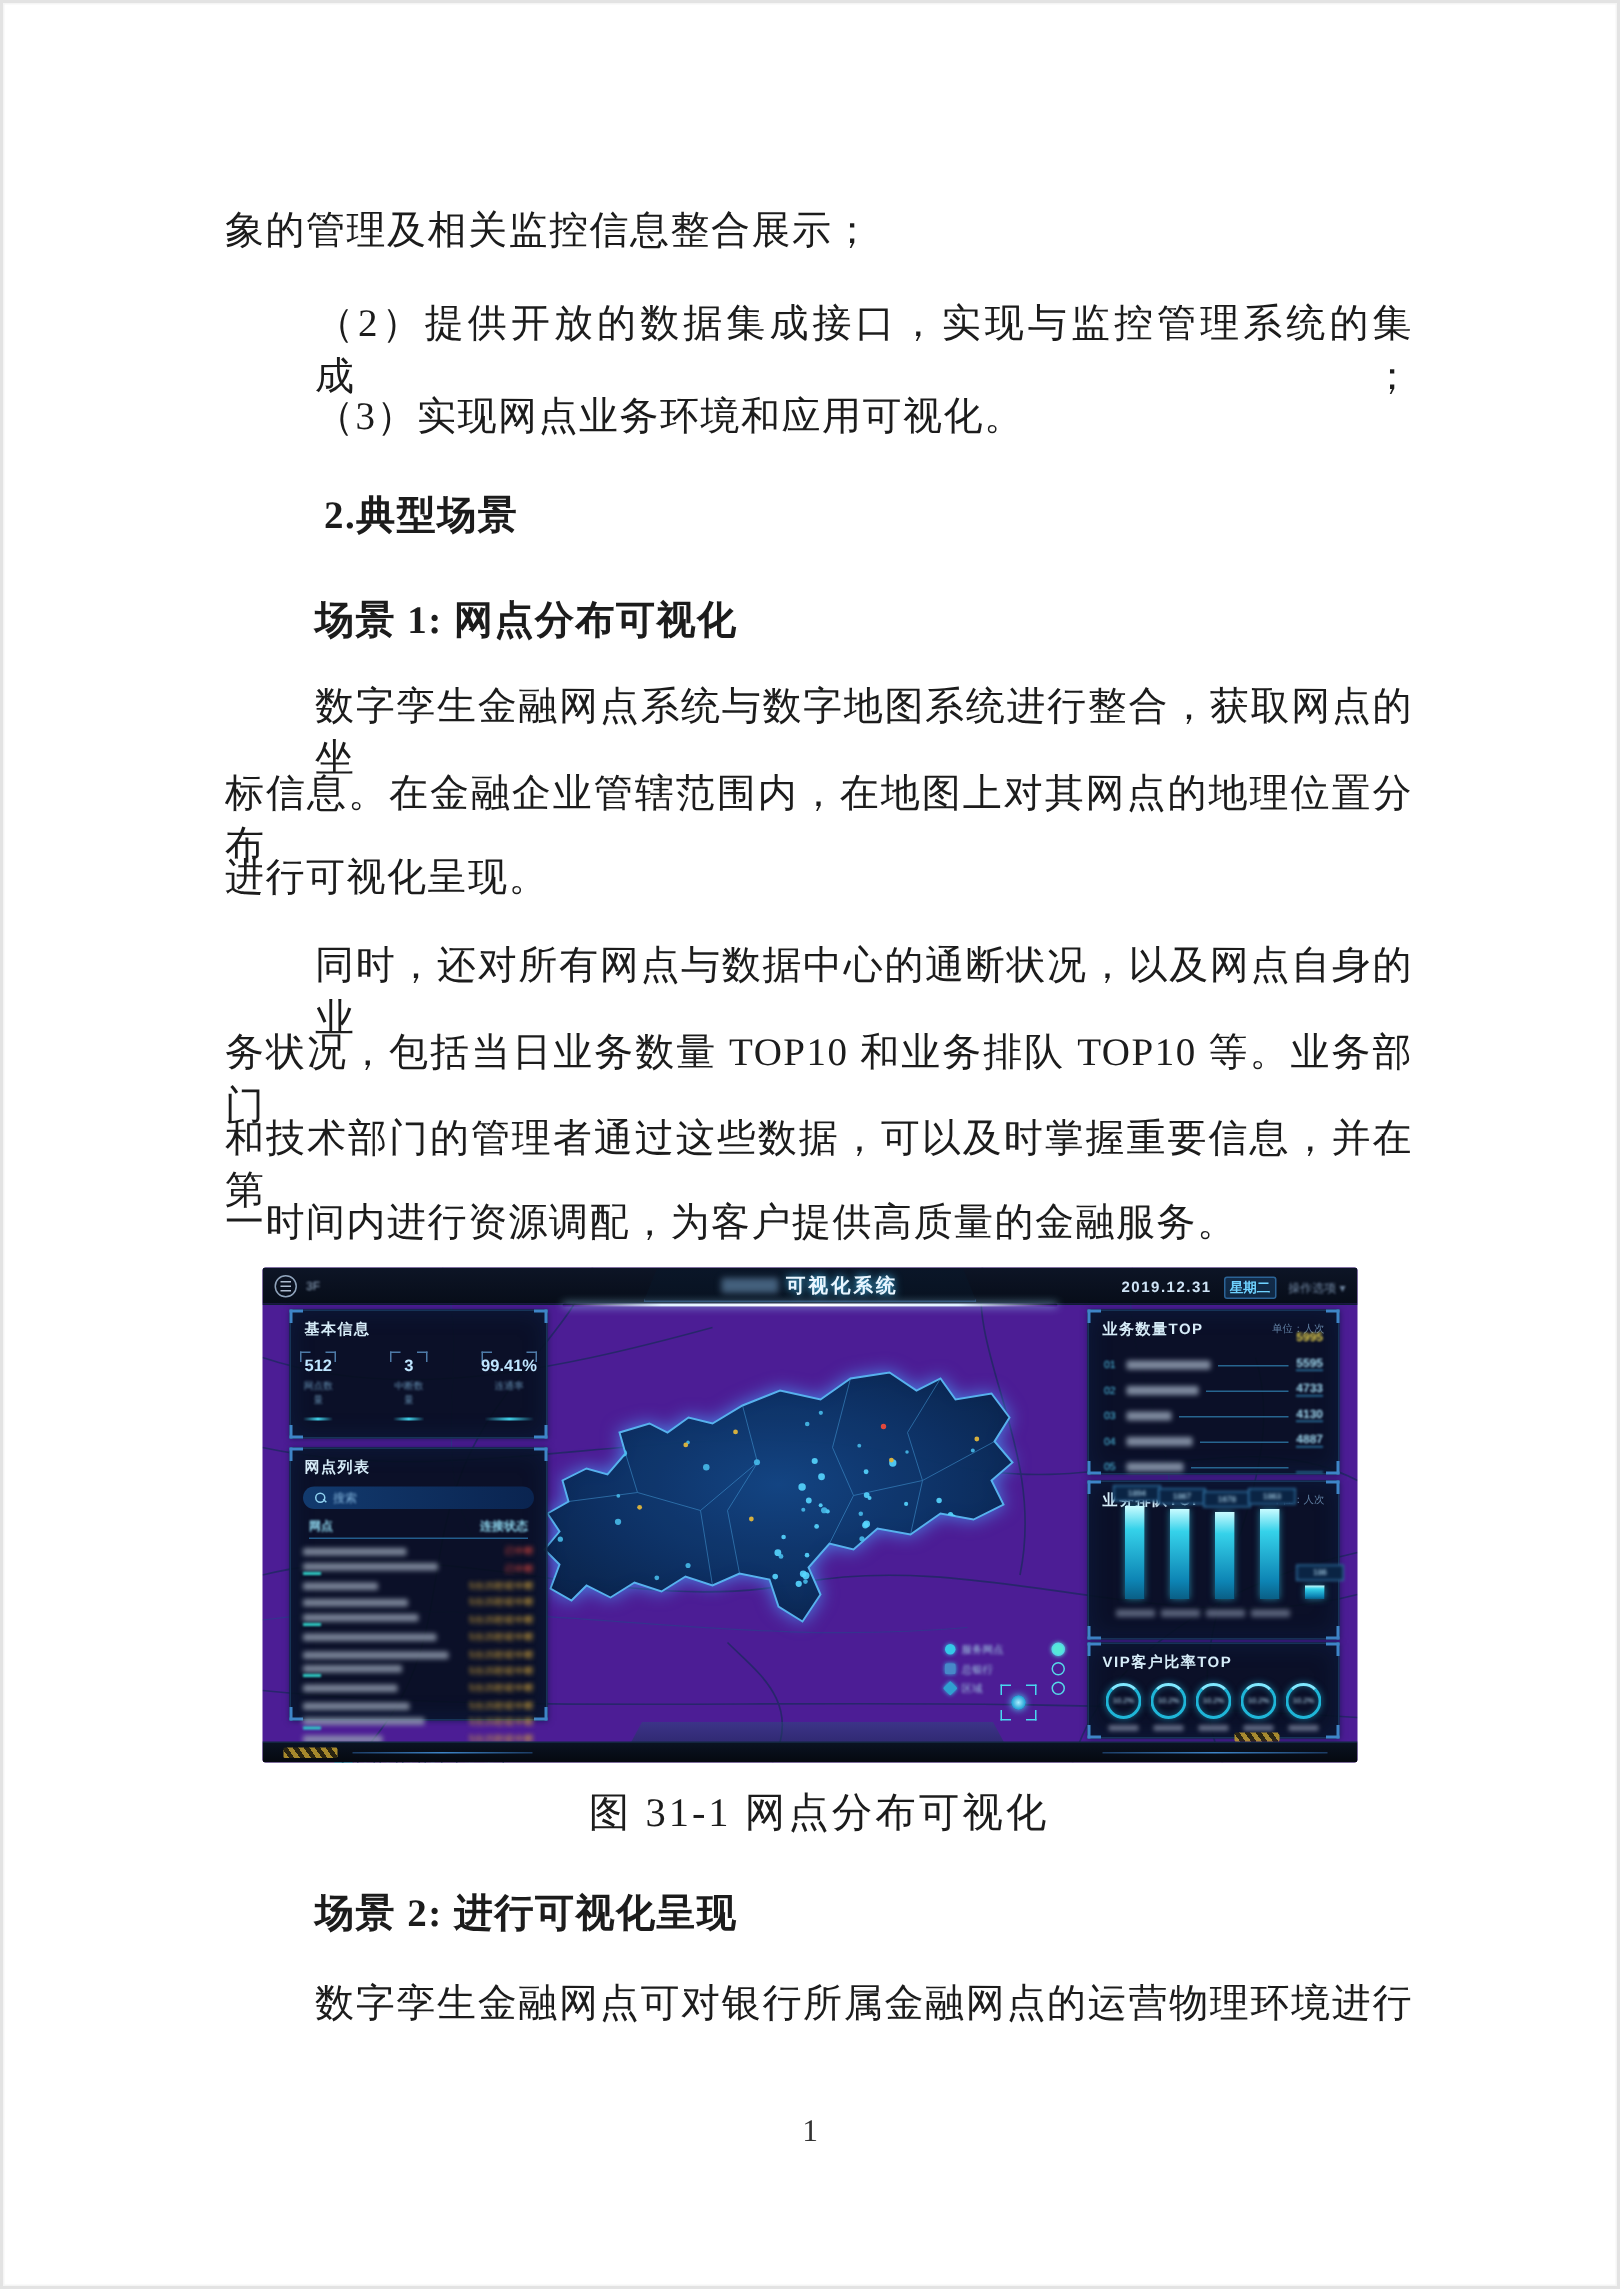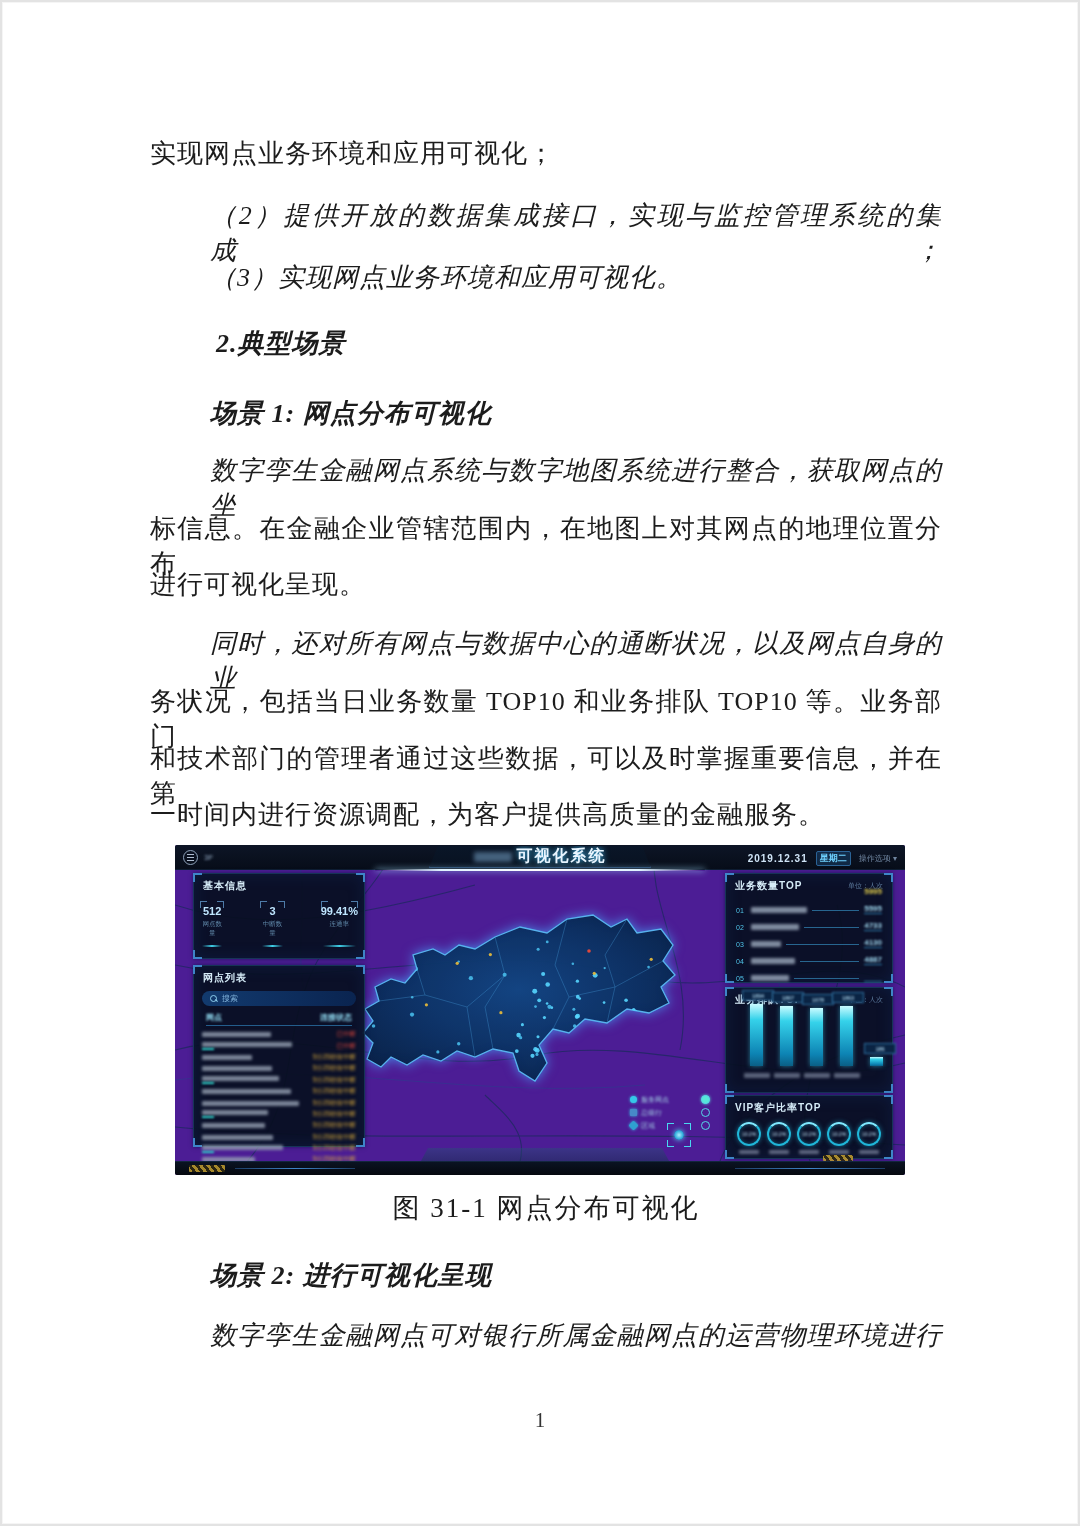--- a/index.html
+++ b/index.html
@@ -5,21 +5,21 @@
   html,body{margin:0;padding:0;}
   body{width:1080px;height:1526px;position:relative;background:#f2f2f2;
        font-family:"Liberation Serif","DejaVu Serif",serif;}
   .sheet{position:absolute;inset:0;background:#ffffff;
          box-shadow:inset 0 0 0 2px #e3e3e3, inset 0 0 0 3px #f5f5f5;}
 
   
   .tline{position:absolute;left:150px;width:792px;font-size:26px;color:#1c1c1c;
          letter-spacing:1px;}
   .tline.just{text-align:justify;text-align-last:justify;}
-  .ind{padding-left:60px;width:732px;font-style:italic;}
+  .ind{padding-left:60px;width:732px;}
   .hd{font-weight:700;}
   .caption{position:absolute;left:150px;width:792px;text-align:center;
            font-size:27px;color:#1c1c1c;letter-spacing:2px;}
   .pageno{position:absolute;left:0;width:1080px;text-align:center;font-size:21px;color:#333;}
 
   
   .dash{position:absolute;left:175px;top:845px;width:730px;height:330px;
         background:#4c1d95;overflow:hidden;border-radius:2px;
         font-family:"Liberation Sans","DejaVu Sans",sans-serif;}
   .dash svg.bg{position:absolute;left:0;top:0;}
@@ -27,21 +27,21 @@
   .dash-header{position:absolute;top:0;left:0;right:0;height:24px;
     background:linear-gradient(180deg,#0d1526 0%,#070d19 100%);
     border-bottom:1px solid #0e1d33;}
   .title-plate{position:absolute;left:50%;top:1px;transform:translateX(-50%);
     width:220px;height:21px;background:linear-gradient(180deg,#0a1628,#081221);
     border:1px solid #1d3a61;border-top:none;
     clip-path:polygon(4% 0,96% 0,100% 100%,0 100%);
     display:flex;align-items:center;justify-content:center;gap:5px;}
   .title-redact{display:inline-block;width:38px;height:10px;background:#44617d;
     filter:blur(2.2px);border-radius:1px;}
-  .title-text{font-size:16px;font-weight:700;color:#e8f5ff;letter-spacing:2px;
+  .title-text{font-size:13px;font-weight:700;color:#e8f5ff;letter-spacing:2px;
     text-shadow:0 0 6px #49c8ff;}
   .title-underline{position:absolute;left:50%;top:24px;transform:translateX(-50%);
     width:330px;height:2px;border-radius:2px;
     background:linear-gradient(90deg,rgba(120,200,255,0) 0%,#dff3ff 20%,#ffffff 50%,#dff3ff 80%,rgba(120,200,255,0) 100%);
     box-shadow:0 0 6px #9fdcff;}
   .hdr-left{position:absolute;left:8px;top:5px;display:flex;align-items:center;gap:6px;}
   .menu-circle{width:13px;height:13px;border-radius:50%;border:1px solid #8fa3bb;
     display:flex;flex-direction:column;justify-content:center;gap:2px;align-items:center;}
   .menu-circle i{display:block;width:7px;height:1px;background:#aebcd0;}
   .floor-tag{font-size:8px;color:#93a9c2;filter:blur(0.8px);}
@@ -165,21 +165,21 @@
     background:linear-gradient(180deg,#0a1322,#05080f);border-top:1px solid #13263f;}
   .hz{position:absolute;height:7px;background:repeating-linear-gradient(55deg,#b8962e 0 3px,#2e2710 3px 6px);
     border-radius:1px;opacity:.9;}
   .fline{position:absolute;height:1px;background:linear-gradient(90deg,#1c3c64,#3e85c8,#1c3c64);}
 </style>
 </head>
 <body>
 
 <div class="sheet">
 
-  <div class="tline" style="top:136px;">实现网点业务环境和应用可视化；</div>
+  <div class="tline" style="top:136px;">象的管理及相关监控信息整合展示；</div>
   <div class="tline ind just" style="top:198px;">（2）提供开放的数据集成接口，实现与监控管理系统的集成；</div>
   <div class="tline ind" style="top:260px;">（3）实现网点业务环境和应用可视化。</div>
   <div class="tline ind hd" style="top:326px;padding-left:66px;">2.典型场景</div>
   <div class="tline ind hd" style="top:396px;">场景 1:  网点分布可视化</div>
   <div class="tline ind just" style="top:453px;">数字孪生金融网点系统与数字地图系统进行整合，获取网点的坐</div>
   <div class="tline just" style="top:511px;">标信息。在金融企业管辖范围内，在地图上对其网点的地理位置分布</div>
   <div class="tline" style="top:567px;">进行可视化呈现。</div>
   <div class="tline ind just" style="top:626px;">同时，还对所有网点与数据中心的通断状况，以及网点自身的业</div>
   <div class="tline just" style="top:684px;">务状况，包括当日业务数量 TOP10 和业务排队 TOP10 等。业务部门</div>
   <div class="tline just" style="top:741px;">和技术部门的管理者通过这些数据，可以及时掌握重要信息，并在第</div>

